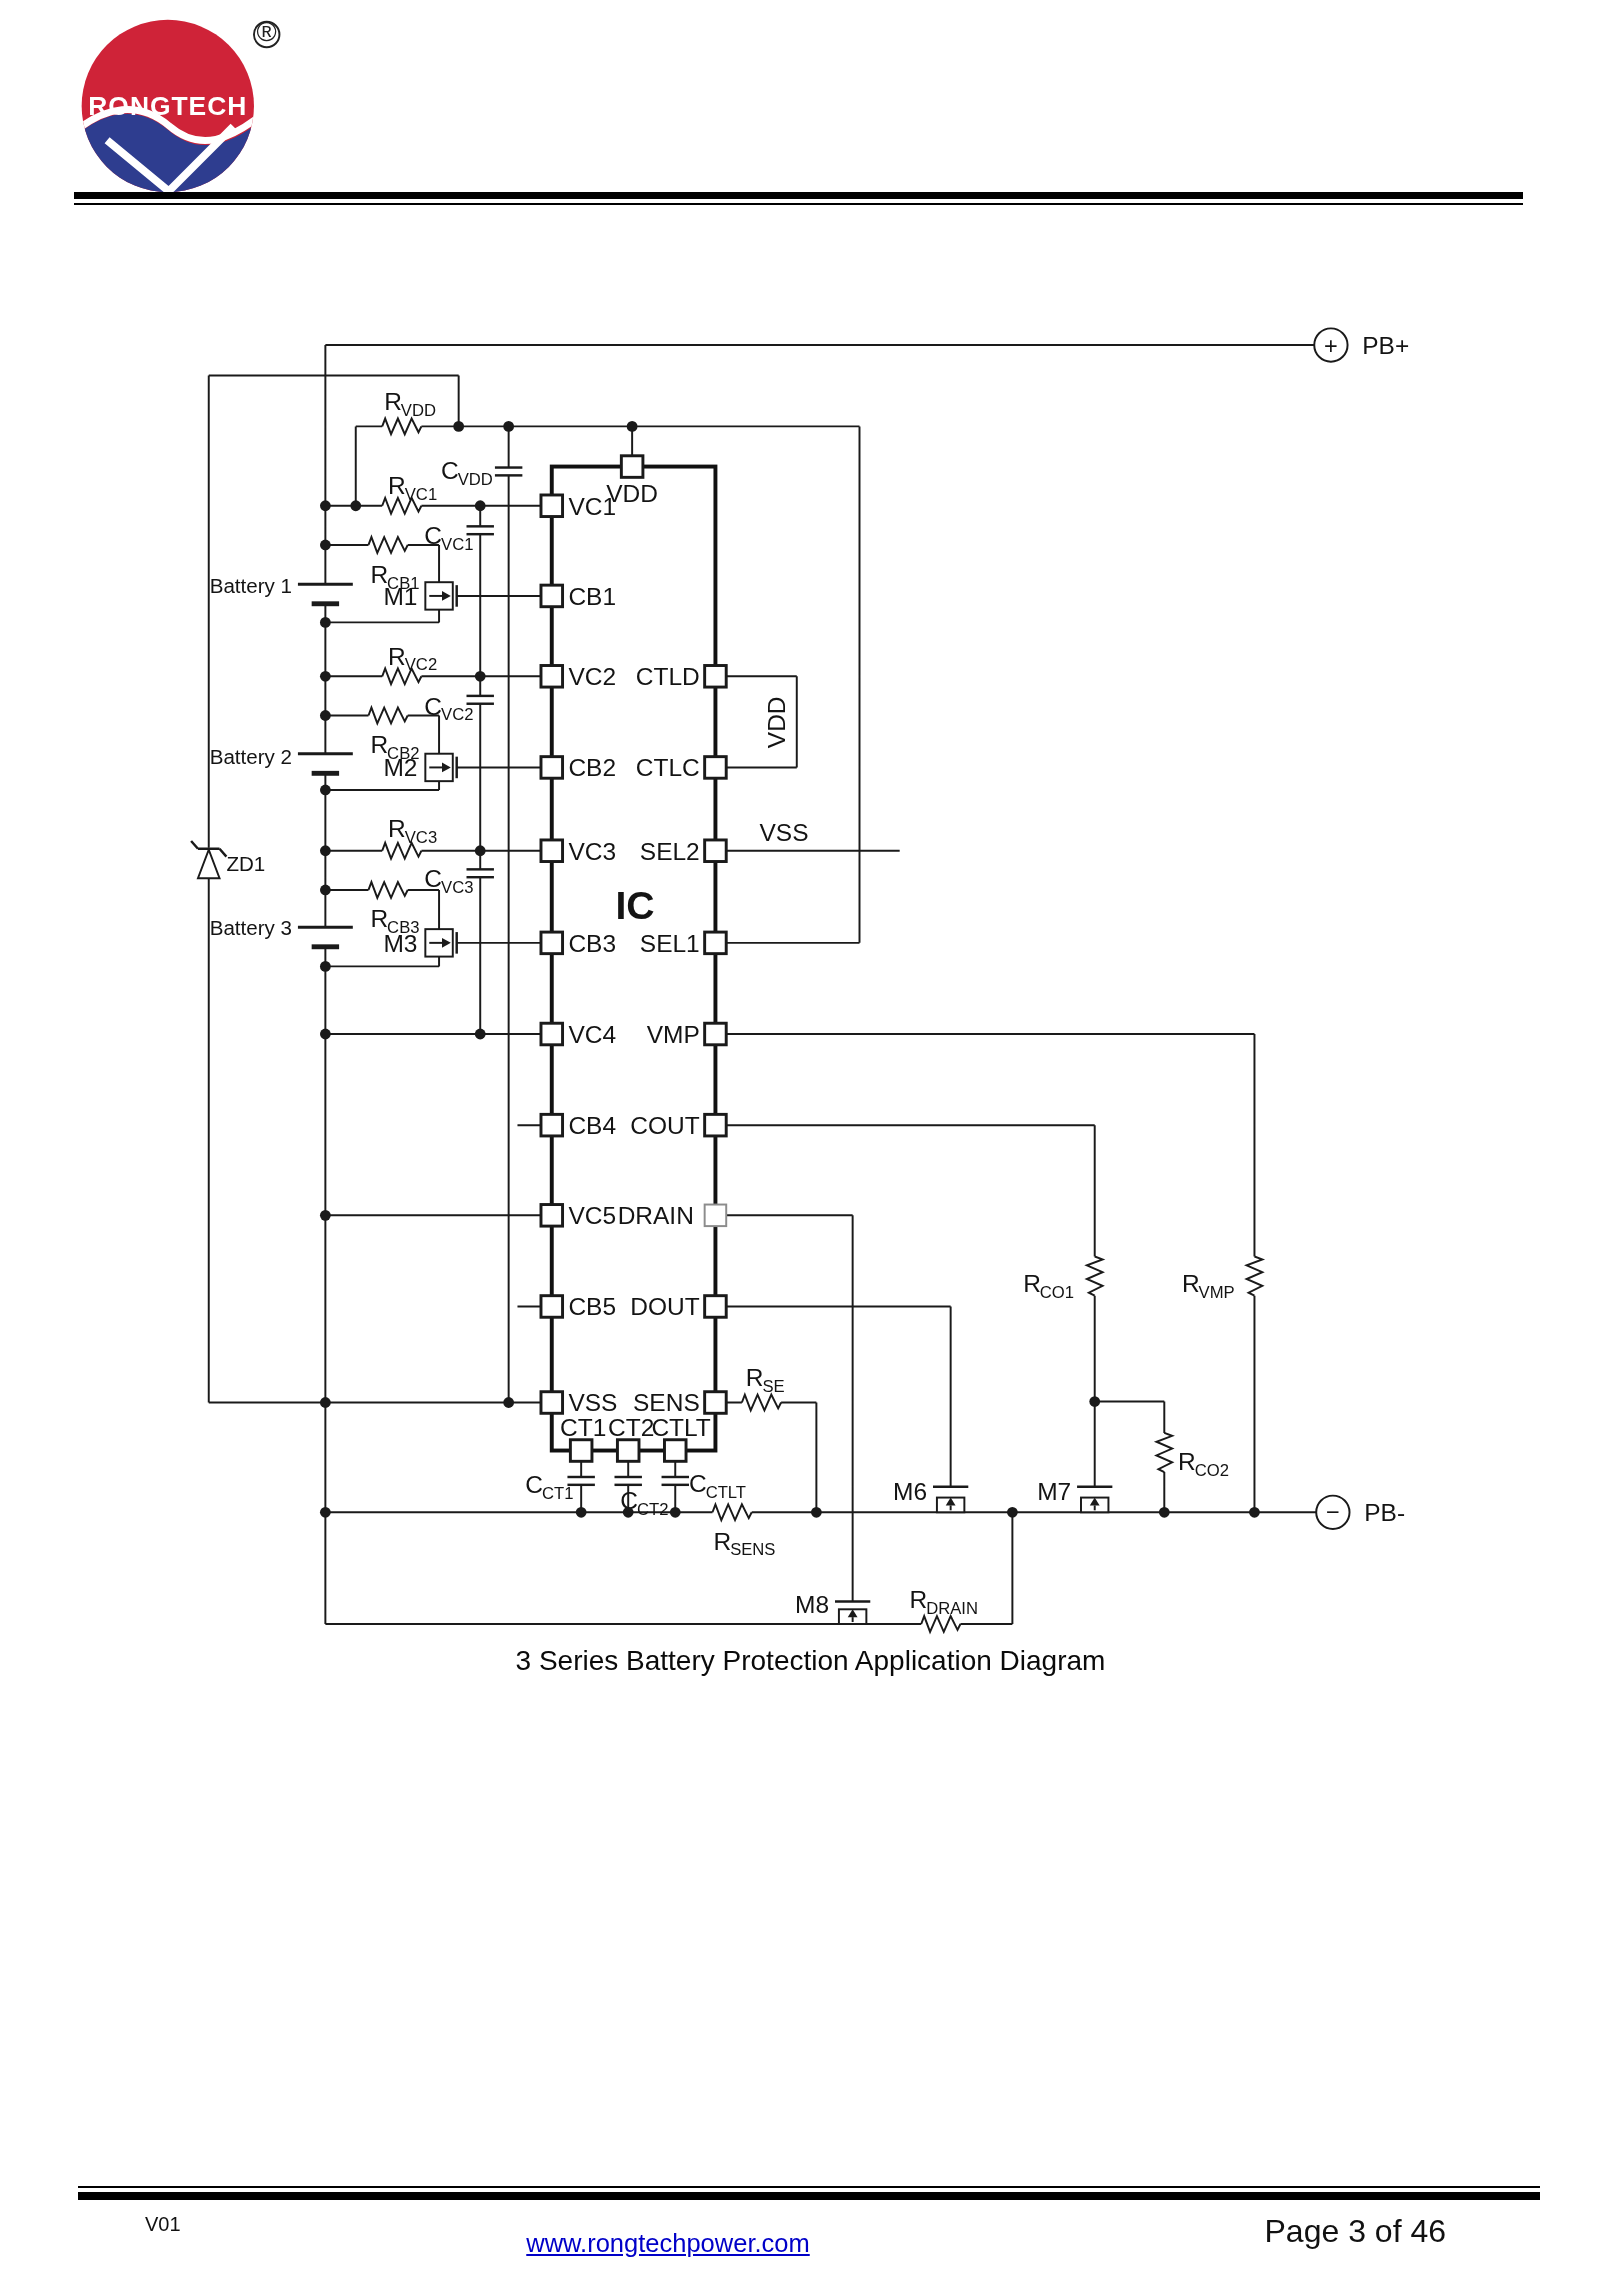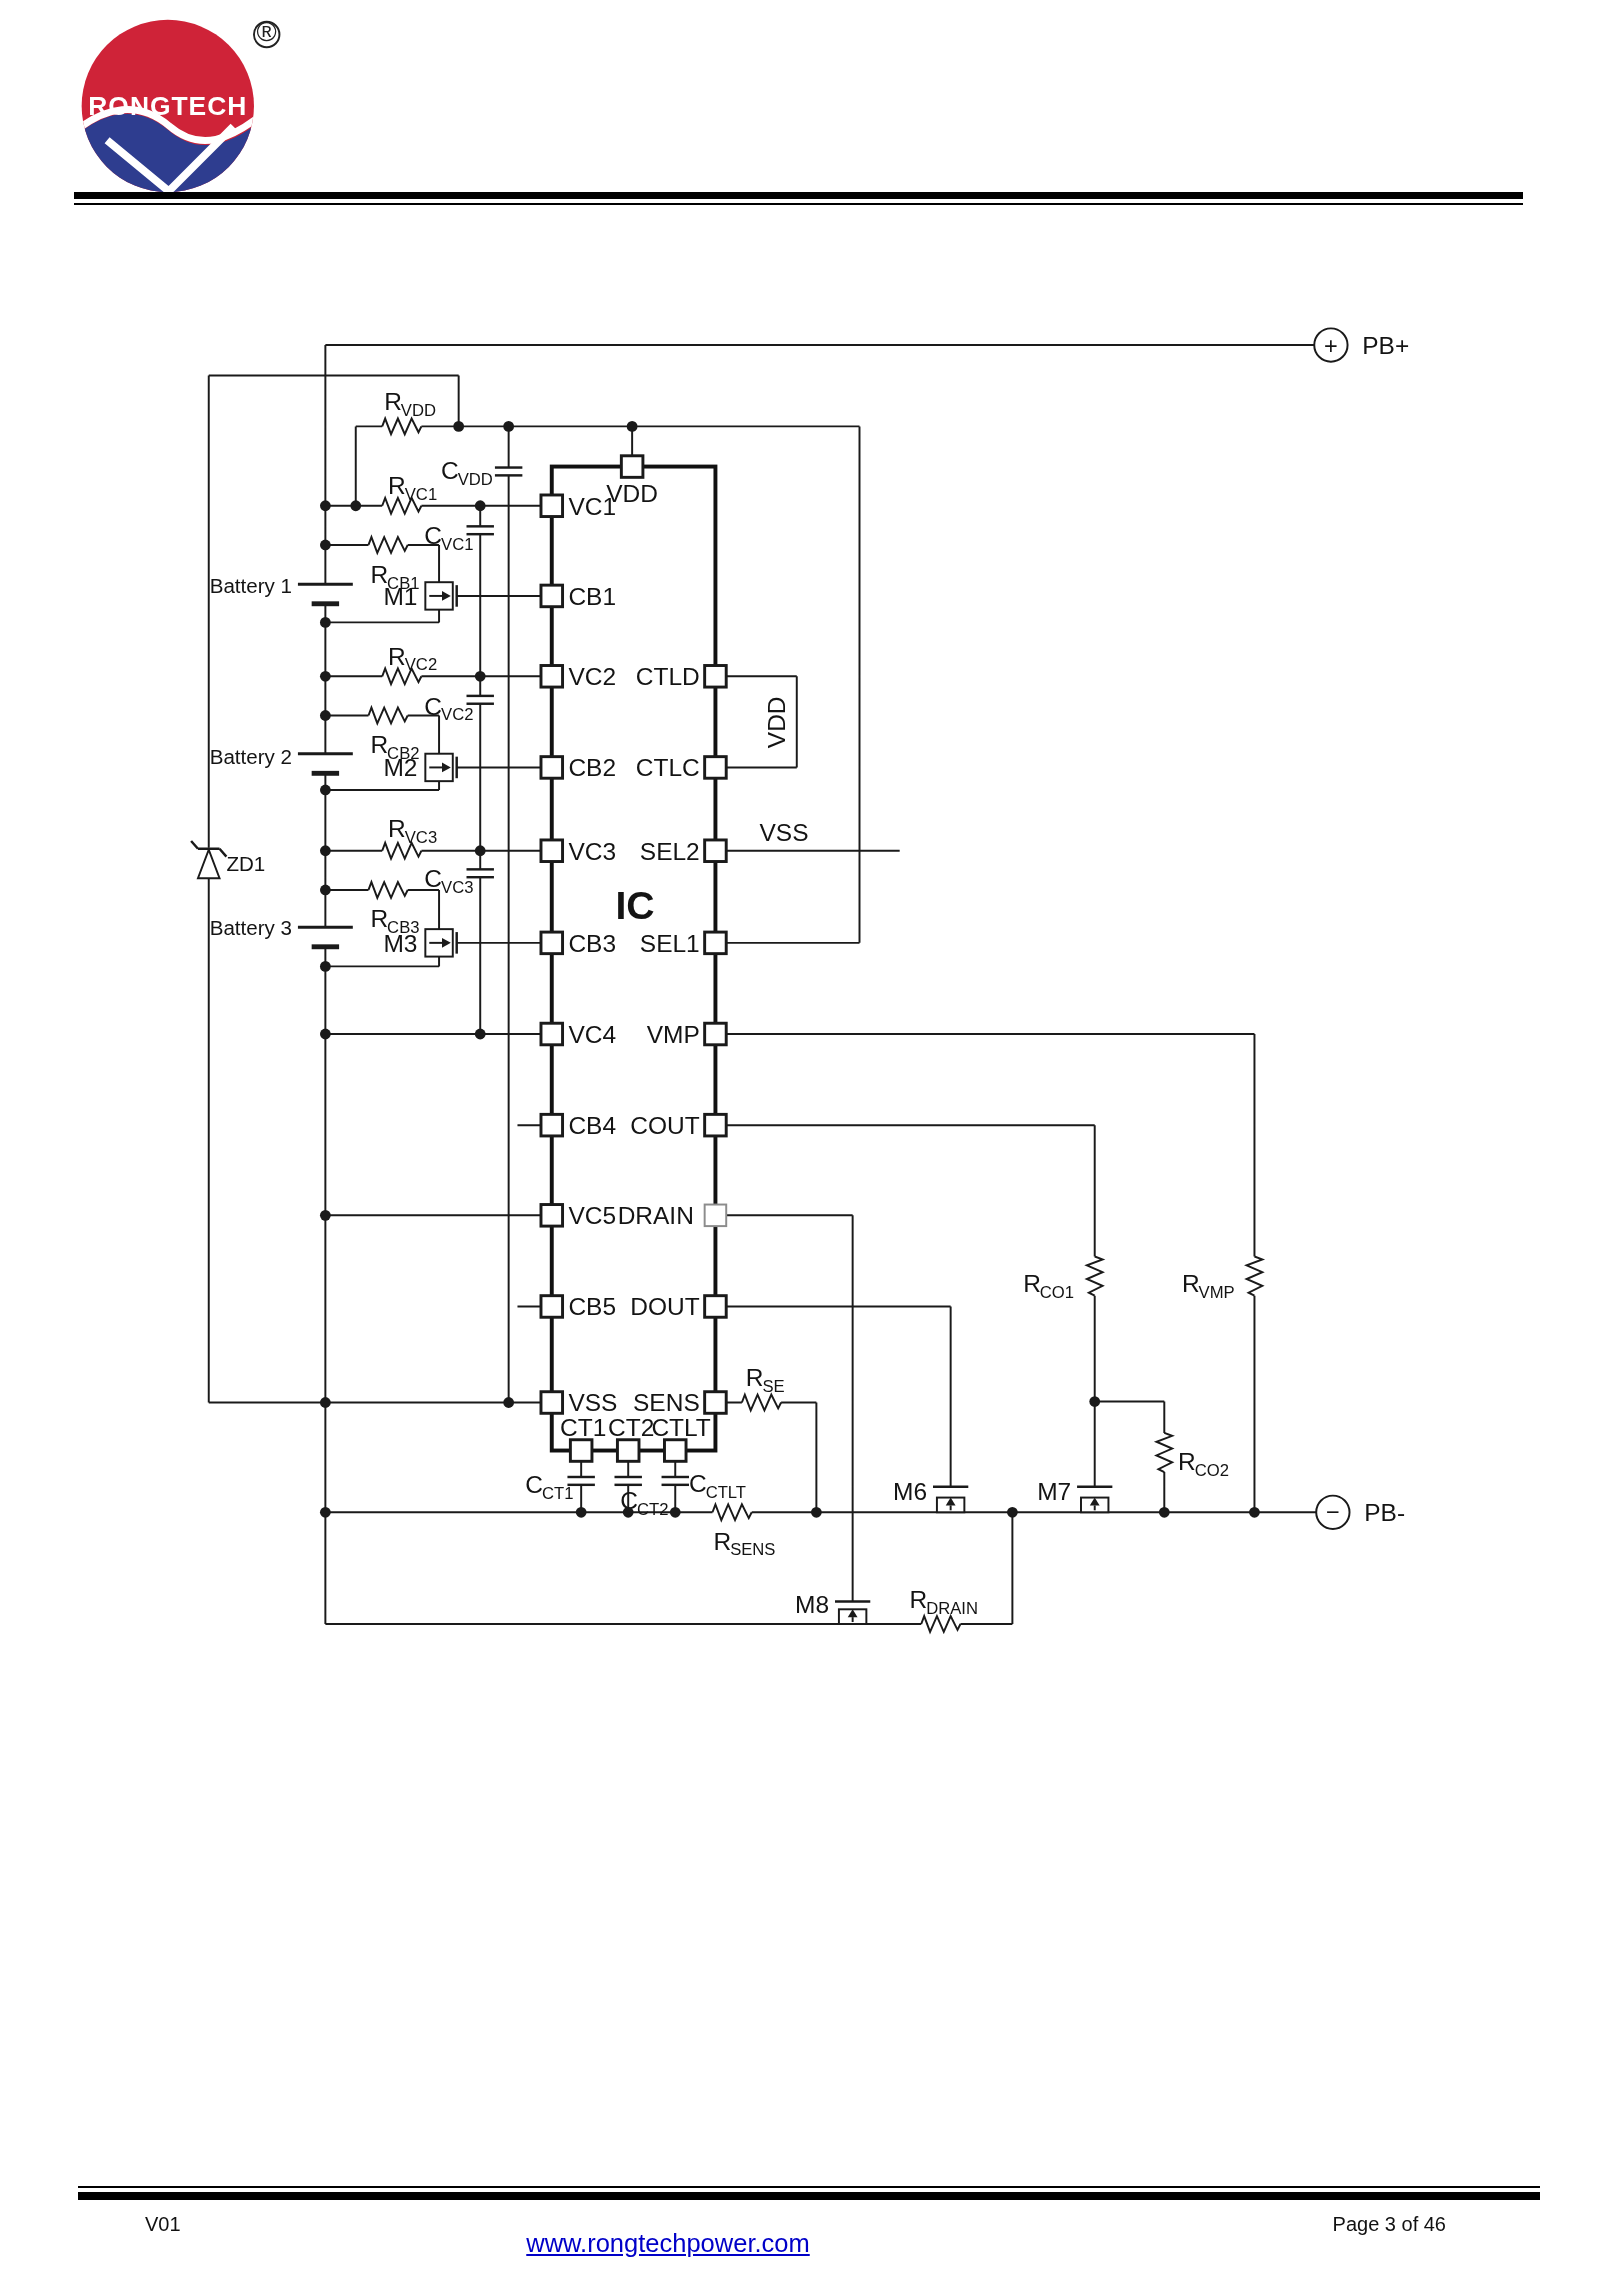--- a/index.html
+++ b/index.html
@@ -11,21 +11,21 @@
   .rule{left:74px;width:1449px;background:#000;}
   #rule-top-thick{top:192px;height:6.9px;}
   #rule-top-thin{top:203px;height:2px;}
   #doc-title{top:241px;left:78px;font-size:36px;font-weight:bold;color:#0a0a0a;}
   
   #caption{top:1645px;left:0;width:1621px;text-align:center;font-size:28px;color:#0a0a0a;}
   
   #rule-bot-thin{top:2186px;height:2px;left:78px;width:1462px;background:#000;}
   #rule-bot-thick{top:2192px;height:7.8px;left:78px;width:1462px;background:#000;}
   #footer-version{top:2213px;left:145px;font-size:20px;}
-  #footer-page{top:2213px;left:1132px;width:314px;text-align:right;font-size:20px;}
+  #footer-page{top:2213px;left:1132px;width:314px;text-align:right;font-size:32px;}
   #footer-site{top:2229px;left:0;width:1336px;text-align:center;font-size:25.5px;}
   #footer-site a{color:#0000c8;text-decoration:underline;cursor:pointer;}
   
   #schem{top:0;left:0;}
   .w{stroke:#1a1a1a;stroke-width:2;fill:none;}
   .w25{stroke:#1a1a1a;stroke-width:2.5;fill:none;}
   .plateL{stroke:#1a1a1a;stroke-width:3;fill:none;}
   .plateS{stroke:#1a1a1a;stroke-width:5;fill:none;}
   .icbox{stroke:#111;stroke-width:4;fill:none;}
   .pinsq{fill:#fff;stroke:#1a1a1a;stroke-width:3;}
@@ -402,20 +402,21 @@
         <use href="#dot" x="641" y="1543"></use>
         <use href="#dot" x="689" y="1543"></use>
       <use href="#dot" x="833" y="1543"></use>
         <use href="#dot" x="1033" y="1543"></use>
       <use href="#dot" x="1188" y="1543"></use>
         <use href="#dot" x="1280" y="1543"></use>
       <use href="#dot" x="1117" y="1430"></use>
     </g>
   </svg>
 
+  <div id="caption" class="abs">3 Series Battery Protection Application Diagram</div>
 
   <div id="rule-bot-thin" class="abs"></div>
   <div id="rule-bot-thick" class="abs"></div>
   <div id="footer-version" class="abs">V01</div>
   <div id="footer-page" class="abs">Page 3 of 46</div>
   <div id="footer-site" class="abs">
     <a>www.rongtechpower.com</a>
   </div>
 
 </div>

